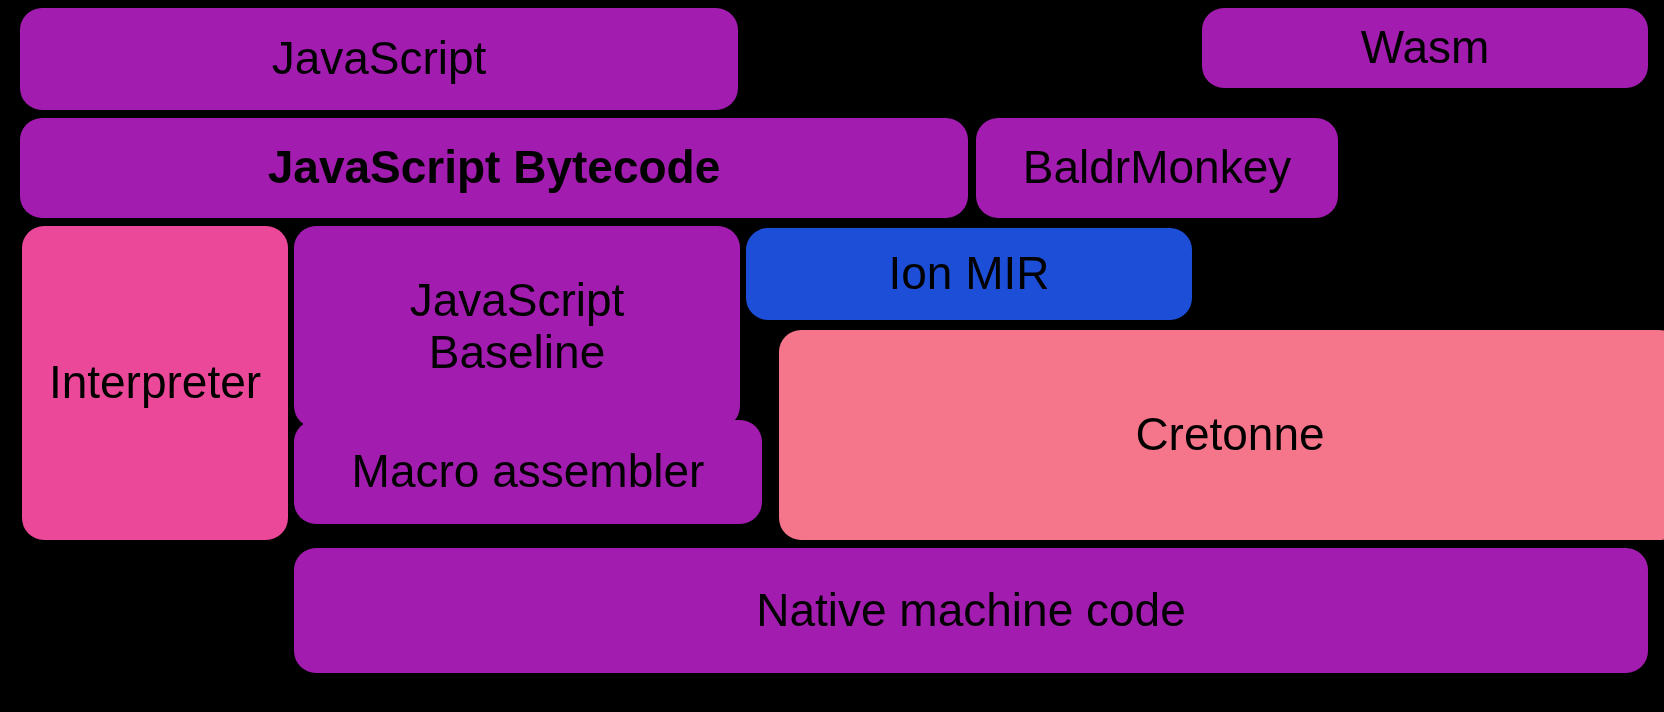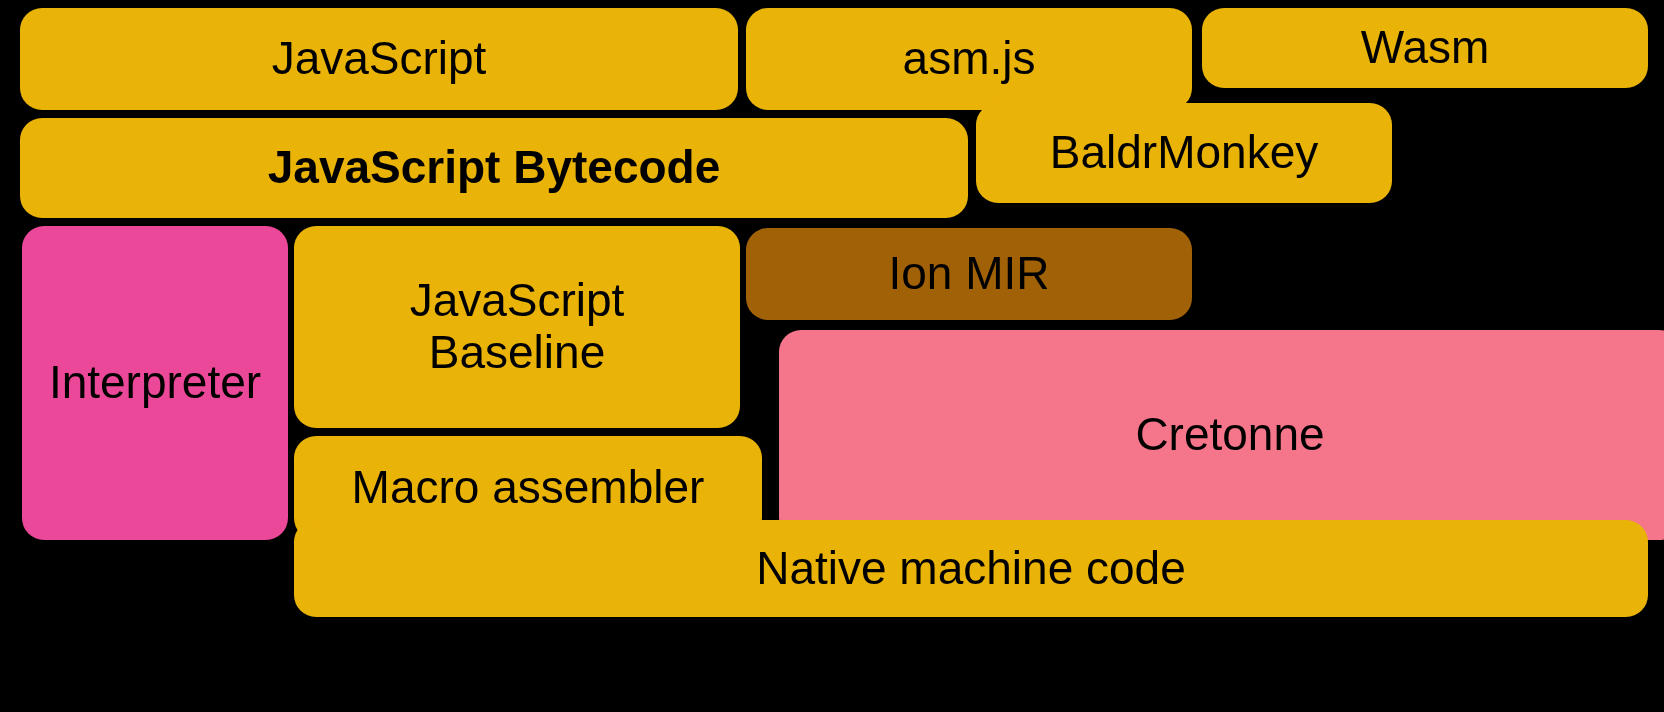--- a/index.html
+++ b/index.html
@@ -28,49 +28,48 @@
     border-radius: 22px;
     color: #000000;
     font-family: "Liberation Sans", sans-serif;
     font-size: 46px;
     line-height: 1.12;
     font-weight: 400;
     letter-spacing: 0px;
     white-space: pre-line;
     user-select: none;
   }
-  .fill-white  { background: #eab308; }
+  .fill-white  { background: #a21caf; }
   .fill-gray   { background: #ec4899; }
-  .fill-green  { background: #a16207; text-align: center; }
+  .fill-green  { background: #1d4ed8; text-align: center; }
   .fill-pink   { background: #f5768b; }
 
   
   #n-javascript      { left: 20px;   top: 8px;   width: 718px;  height: 102px; }
   #n-asmjs           { left: 746px;  top: 8px;   width: 446px;  height: 102px; }
   #n-wasm            { left: 1202px; top: 8px;   width: 446px;  height: 80px; }
   
   #n-js-bytecode     { left: 20px;   top: 118px; width: 948px;  height: 100px; font-weight: bold; }
-  #n-baldrmonkey     { left: 976px;  top: 103px; width: 416px;  height: 100px; }
+  #n-baldrmonkey     { left: 976px;  top: 118px; width: 362px;  height: 100px; }
   
   #n-interpreter     { left: 22px;   top: 226px; width: 266px;  height: 314px; }
   #n-js-baseline     { left: 294px;  top: 226px; width: 446px;  height: 202px; }
-  #n-macro-assembler { left: 294px;  top: 436px; width: 468px;  height: 104px; }
+  #n-macro-assembler { left: 294px;  top: 420px; width: 468px;  height: 104px; }
   #n-ion-mir         { left: 746px;  top: 228px; width: 446px;  height: 92px;  }
   #n-cretonne        { left: 746px;  top: 330px; width: 902px;  height: 210px; margin-left: 33px; }
   
-  #n-native-code     { left: 294px;  top: 520px; width: 1354px; height: 97px; }
+  #n-native-code     { left: 294px;  top: 548px; width: 1354px; height: 125px; }
 </style>
 </head>
 <body>
 
 <div id="diagram">
 
   <div class="node fill-white" id="n-javascript">JavaScript</div>
 
-  <div class="node fill-white" id="n-asmjs">asm.js</div>
 
   <div class="node fill-white" id="n-wasm">Wasm</div>
 
   <div class="node fill-white" id="n-js-bytecode">JavaScript Bytecode</div>
 
   <div class="node fill-white" id="n-baldrmonkey">BaldrMonkey</div>
 
   <div class="node fill-gray" id="n-interpreter">Interpreter</div>
 
   <div class="node fill-white" id="n-js-baseline">JavaScript

